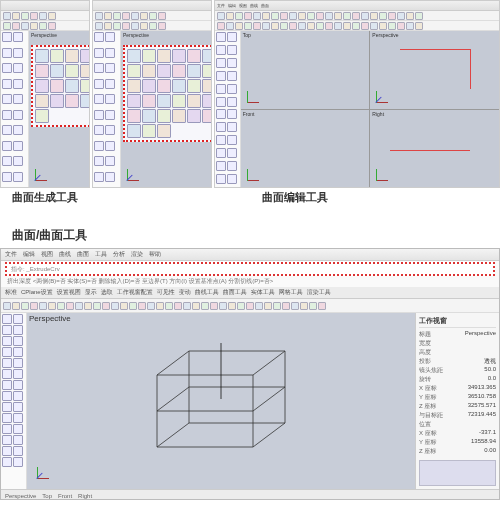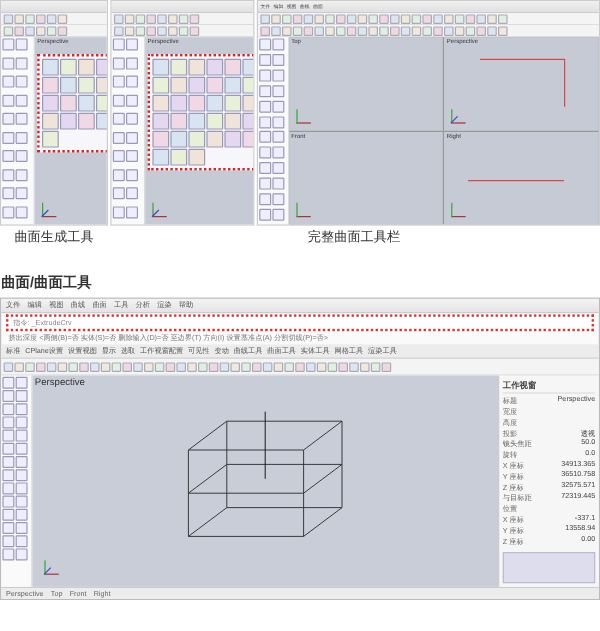--- a/index.html
+++ b/index.html
@@ -30,25 +30,25 @@
   .axis .y { position: absolute; bottom: 0; left: 0; width: 1px; height: 12px; background: #3a3; }
   .axis .z { position: absolute; bottom: 0; left: 0; width: 8px; height: 1px; background: #44c; transform: rotate(-45deg); transform-origin: left bottom; }
   .redline { position: absolute; background: #d44; height: 1px; }
   .popup { position: absolute; border: 2px dotted #d22; background: rgba(248,248,252,0.98); display: grid; gap: 1px; padding: 2px; z-index: 5; }
   .popup .pbtn { width: 14px; height: 14px; border: 1px solid #99b; background: #eef0f8; border-radius: 1px; }
   .popup .pbtn.c1 { background: #d8e4f0; }
   .popup .pbtn.c2 { background: #e8f0d8; }
   .popup .pbtn.c3 { background: #f0e4d8; }
   .popup .pbtn.c4 { background: #e4d8f0; }
   .popup .pbtn.c5 { background: #f0d8e4; }
-  .labels-row { display: flex; margin-top: 2px; font-size: 11px; color: #333; font-weight: normal; }
+  .labels-row { display: flex; margin-top: 2px; font-size: 11px; color: #333; font-weight: bold; }
   .labels-row .l1 { width: 90px; text-align: center; }
   .labels-row .l2 { width: 120px; text-align: center; }
   .labels-row .l3 { flex: 1; text-align: center; }
-  .mid-labels { display: flex; justify-content: space-between; align-items: baseline; margin: 22px 4px 4px 1px; }
+  .mid-labels { display: flex; justify-content: space-between; align-items: baseline; margin: 22px 4px 4px 12px; }
   .mid-labels .la { font-size: 12px; font-weight: bold; color: #333; }
   .mid-labels .lb { font-size: 17px; font-weight: bold; color: #222; }
   .bottom-app { height: 252px; border: 1px solid #bbb; background: #fafafa; position: relative; overflow: hidden; }
   .ba-menubar { height: 12px; background: linear-gradient(#f4f4f4,#e4e4e4); display: flex; align-items: center; font-size: 6px; color: #555; gap: 6px; padding: 0 4px; border-bottom: 1px solid #ccc; }
   .ba-cmd { height: 14px; border: 2px dotted #d33; margin: 1px 4px; background: #fff; font-size: 6px; color: #888; padding: 1px 4px; overflow: hidden; white-space: nowrap; }
   .ba-opts { font-size: 6px; color: #777; padding: 0 6px; height: 10px; overflow: hidden; white-space: nowrap; }
   .ba-tabbar { height: 12px; display: flex; align-items: center; font-size: 6px; color: #555; gap: 4px; padding: 0 4px; background: #ececec; border-bottom: 1px solid #ccc; overflow: hidden; }
   .ba-toolbar { height: 14px; display: flex; align-items: center; gap: 1px; padding: 0 2px; background: #f4f4f4; border-bottom: 1px solid #ddd; overflow: hidden; }
   .ba-body { display: flex; height: calc(100% - 62px - 12px); }
   .ba-side { width: 26px; background: #fafafa; border-right: 1px solid #ddd; display: flex; flex-wrap: wrap; gap: 1px; padding: 1px; align-content: flex-start; }
@@ -350,21 +350,21 @@
             </div>
         </div>
       </div>
     </div>
   </div>
 
 </div>
 
 <div class="labels-row">
   <div class="l1">曲面生成工具</div>
-  <div class="l3">完整曲面工具栏</div>
+  <div class="l3">曲面编辑工具</div>
 </div>
 
 <div class="mid-labels">
   <span class="la">曲面/曲面工具</span>
 </div>
 
 <div class="bottom-app">
   <div class="ba-menubar">
     <span>文件</span>
     <span>编辑</span>

